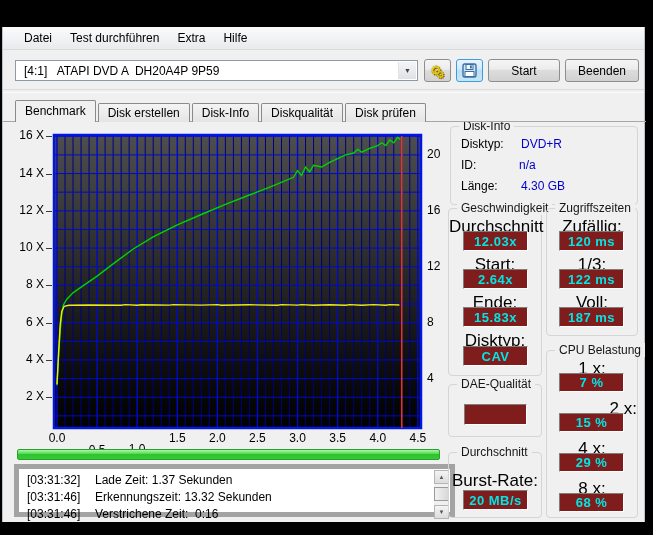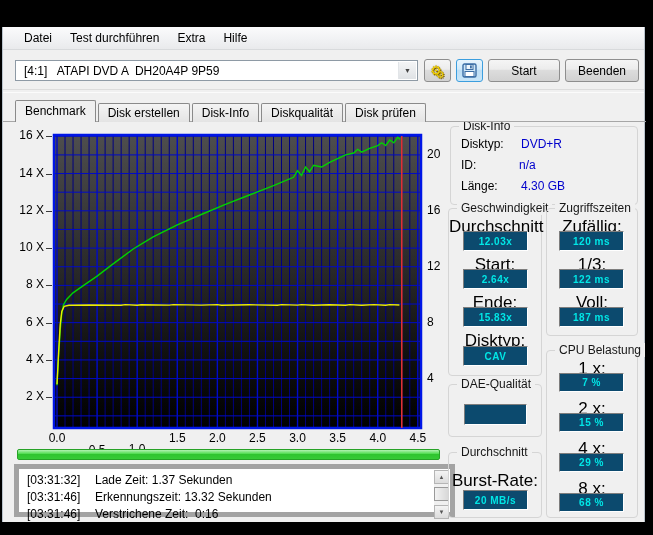--- a/index.html
+++ b/index.html
@@ -57,21 +57,21 @@
   #sb-up{top:0;}
   #sb-down{bottom:0;}
   #sb-thumb{position:absolute;left:0;top:17px;width:15px;height:14px;border:1px solid #9a9a9a;box-sizing:border-box;
             background:linear-gradient(90deg,#f2f2f2,#d8d8d8);}
   
   .groupbox{position:absolute;border:1px solid #d5d5d5;border-radius:4px;box-sizing:border-box;background:transparent;}
   .gb-title{position:absolute;top:-8px;left:8px;background:#f0f0f0;padding:0 4px;font-size:12px;color:#161616;white-space:nowrap;}
   .inforow{position:absolute;left:10px;font-size:12px;}
   .infoval{position:absolute;left:70px;color:#0000cc;font-size:12px;white-space:pre;}
   .lcd-label{position:absolute;width:100%;text-align:center;font-size:17px;}
-  .lcd{position:absolute;background:#0c4a6e;color:#00e6e6;font-weight:bold;font-size:10px;text-align:center;
+  .lcd{position:absolute;background:#7f1d1d;color:#00e6e6;font-weight:bold;font-size:13px;text-align:center;
        border:1px solid;border-color:#7d7d7d #ffffff #ffffff #7d7d7d;box-sizing:border-box;
        display:flex;align-items:center;justify-content:center;letter-spacing:0.5px;}
 </style>
 </head>
 <body>
 
 <div id="stage">
   <div style="position:absolute;left:0;top:0;width:653px;height:27px;background:#000;"></div>
 
   <div id="appwin">
@@ -269,21 +269,21 @@
     <span class="lcd-label" style="top:46px;">1/3:</span>
     <div class="lcd" style="left:12px;top:60px;width:65px;height:20px;">122 ms</div>
     <span class="lcd-label" style="top:84px;">Voll:</span>
     <div class="lcd" style="left:12px;top:98px;width:65px;height:20px;">187 ms</div>
   </div>
 
   <div class="groupbox" style="left:546px;top:350px;width:92px;height:168px;">
     <span class="gb-title">CPU Belastung</span>
     <span class="lcd-label" style="top:8px;">1 x:</span>
     <div class="lcd" style="left:12px;top:22px;width:65px;height:19px;">7 %</div>
-    <span class="lcd-label" style="top:48px;">2 x:</span>
+    <span class="lcd-label" style="top:48px;text-align:right;">2 x:</span>
     <div class="lcd" style="left:12px;top:62px;width:65px;height:19px;">15 %</div>
     <span class="lcd-label" style="top:88px;">4 x:</span>
     <div class="lcd" style="left:12px;top:102px;width:65px;height:19px;">29 %</div>
     <span class="lcd-label" style="top:128px;">8 x:</span>
     <div class="lcd" style="left:12px;top:142px;width:65px;height:19px;">68 %</div>
   </div>
 
   <div class="groupbox" style="left:448px;top:384px;width:94px;height:53px;">
     <span class="gb-title">DAE-Qualität</span>
     <div class="lcd" style="left:15px;top:19px;width:63px;height:21px;"></div>

